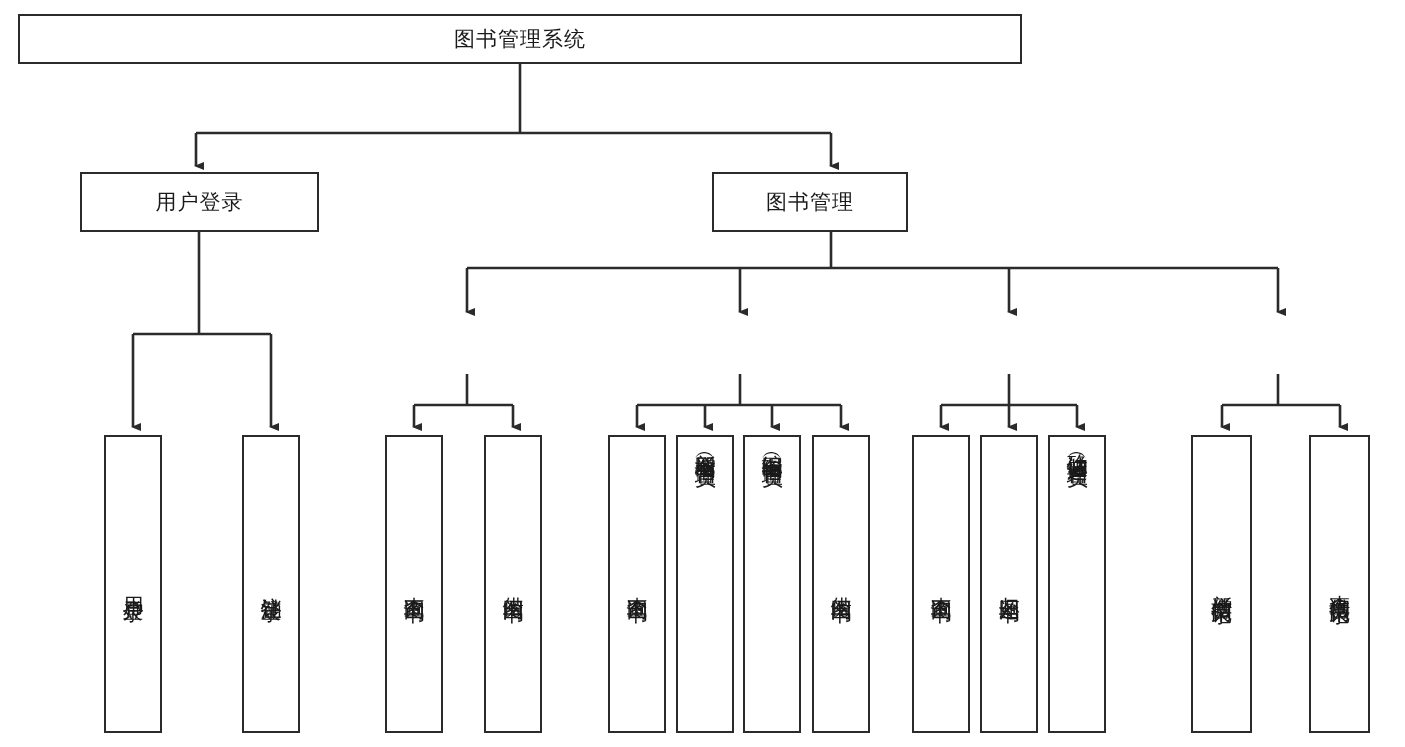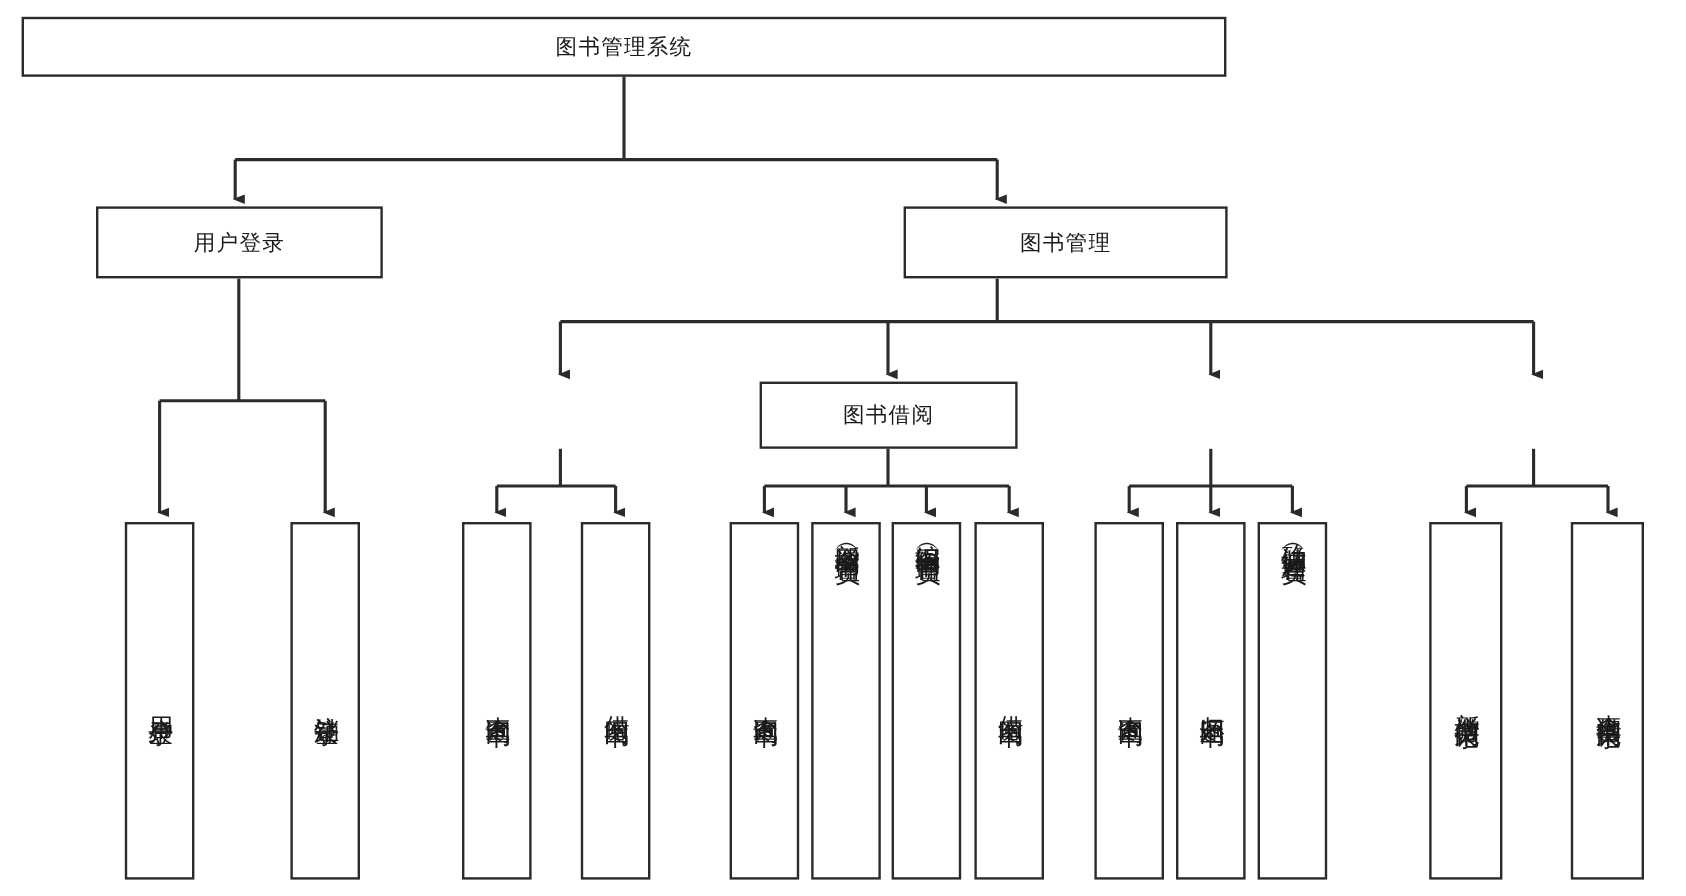--- a/index.html
+++ b/index.html
@@ -21,21 +21,21 @@
     position: absolute;
     box-sizing: border-box;
     border: 2px solid #2b2b2b;
     background: #ffffff;
     display: flex;
     align-items: center;
     justify-content: center;
     color: #1a1a1a;
   }
   .node.horiz {
-    font-size: 18px;
+    font-size: 21px;
     letter-spacing: 1px;
   }
   .node.vert {
     align-items: flex-start;
     justify-content: center;
     padding-top: 0px;
   }
   .vert .vtext {
     writing-mode: vertical-rl;
     text-orientation: upright;
@@ -120,27 +120,24 @@
     </g>
   </svg>
 
   <div class="node horiz" style="left:18px; top:14px; width:1004px; height:50px;">
     <span>图书管理系统</span>
   </div>
 
   <div class="node horiz" style="left:80px; top:172px; width:239px; height:60px;">
     <span>用户登录</span>
   </div>
-  <div class="node horiz" style="left:712px; top:172px; width:270px; height:60px;margin-left:41px;">
+  <div class="node horiz" style="left:712px; top:172px; width:196px; height:60px;">
     <span>图书管理</span>
   </div>
 
-  <div class="node horiz" style="left:633px; top:318px; width:215px; height:56px;">
-    <span>图书借阅</span>
-  </div>
 
   <div class="node vert centered" style="left:104px; top:435px; width:58px; height:298px;">
     <span class="vtext">用户登录</span>
   </div>
   <div class="node vert centered" style="left:242px; top:435px; width:58px; height:298px;">
     <span class="vtext">注销登录</span>
   </div>
 
   <div class="node vert centered" style="left:385px; top:435px; width:58px; height:298px;">
     <span class="vtext">查询图书</span>

